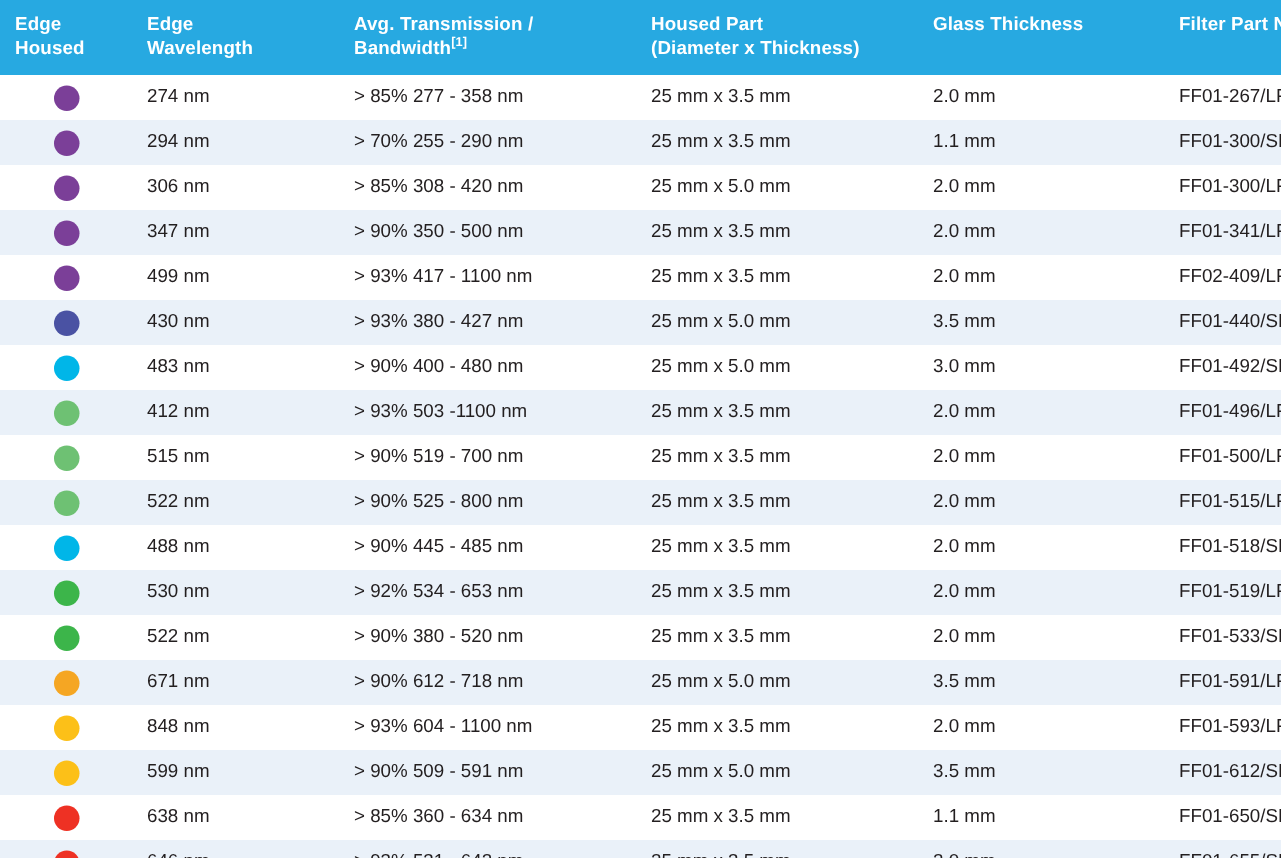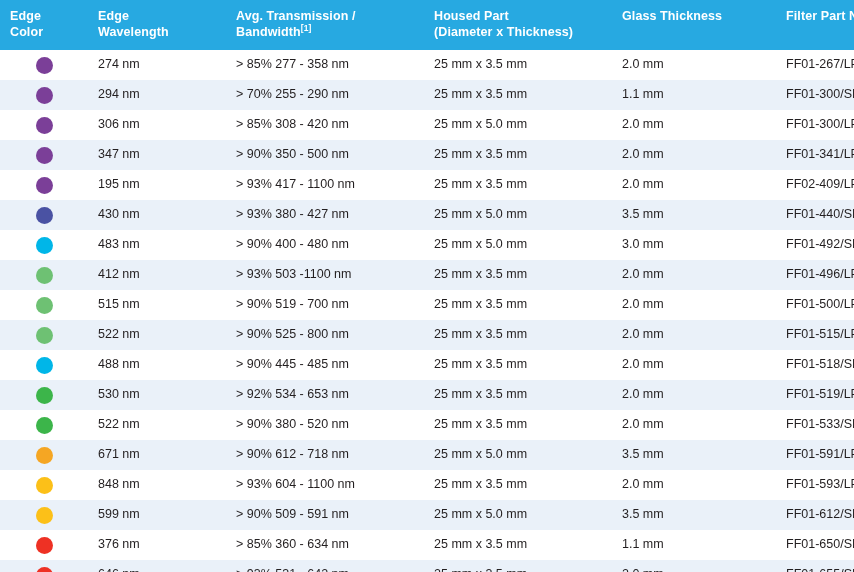--- a/index.html
+++ b/index.html
@@ -68,21 +68,21 @@
   .hdr-line2 { display: block; }
 </style>
 </head>
 <body>
 
 <table id="spec-table">
   <thead>
     <tr>
       <th class="col-color">
         <span>Edge</span>
-        <span class="hdr-line2">Color</span>
+        <span class="hdr-line2">Housed</span>
       </th>
       <th class="col-wave">
         <span>Edge</span>
         <span class="hdr-line2">Wavelength</span>
       </th>
       <th class="col-trans">
         <span>Avg. Transmission /</span>
         <span class="hdr-line2"><span>Bandwidth</span><sup class="note">[1]</sup></span>
       </th>
       <th class="col-size">
@@ -127,21 +127,21 @@
       <tr class="row-even">
         <td class="color-cell"><span class="swatch" style="background: rgb(123, 63, 152);"></span></td>
         <td>347 nm</td>
         <td>&gt; 90% 350 - 500 nm</td>
         <td>25 mm x 3.5 mm</td>
         <td>2.0 mm</td>
         <td>FF01-341/LP-25</td>
       </tr>
       <tr class="row-odd">
         <td class="color-cell"><span class="swatch" style="background: rgb(123, 63, 152);"></span></td>
-        <td>195 nm</td>
+        <td>499 nm</td>
         <td>&gt; 93% 417 - 1100 nm</td>
         <td>25 mm x 3.5 mm</td>
         <td>2.0 mm</td>
         <td>FF02-409/LP-25</td>
       </tr>
       <tr class="row-even">
         <td class="color-cell"><span class="swatch" style="background: rgb(74, 82, 163);"></span></td>
         <td>430 nm</td>
         <td>&gt; 93% 380 - 427 nm</td>
         <td>25 mm x 5.0 mm</td>
@@ -223,21 +223,21 @@
       <tr class="row-even">
         <td class="color-cell"><span class="swatch" style="background: rgb(252, 192, 24);"></span></td>
         <td>599 nm</td>
         <td>&gt; 90% 509 - 591 nm</td>
         <td>25 mm x 5.0 mm</td>
         <td>3.5 mm</td>
         <td>FF01-612/SP-25</td>
       </tr>
       <tr class="row-odd">
         <td class="color-cell"><span class="swatch" style="background: rgb(238, 49, 36);"></span></td>
-        <td>376 nm</td>
+        <td>638 nm</td>
         <td>&gt; 85% 360 - 634 nm</td>
         <td>25 mm x 3.5 mm</td>
         <td>1.1 mm</td>
         <td>FF01-650/SP-25</td>
       </tr>
       <tr class="row-even">
         <td class="color-cell"><span class="swatch" style="background: rgb(238, 49, 36);"></span></td>
         <td>646 nm</td>
         <td>&gt; 93% 531 - 642 nm</td>
         <td>25 mm x 3.5 mm</td>

